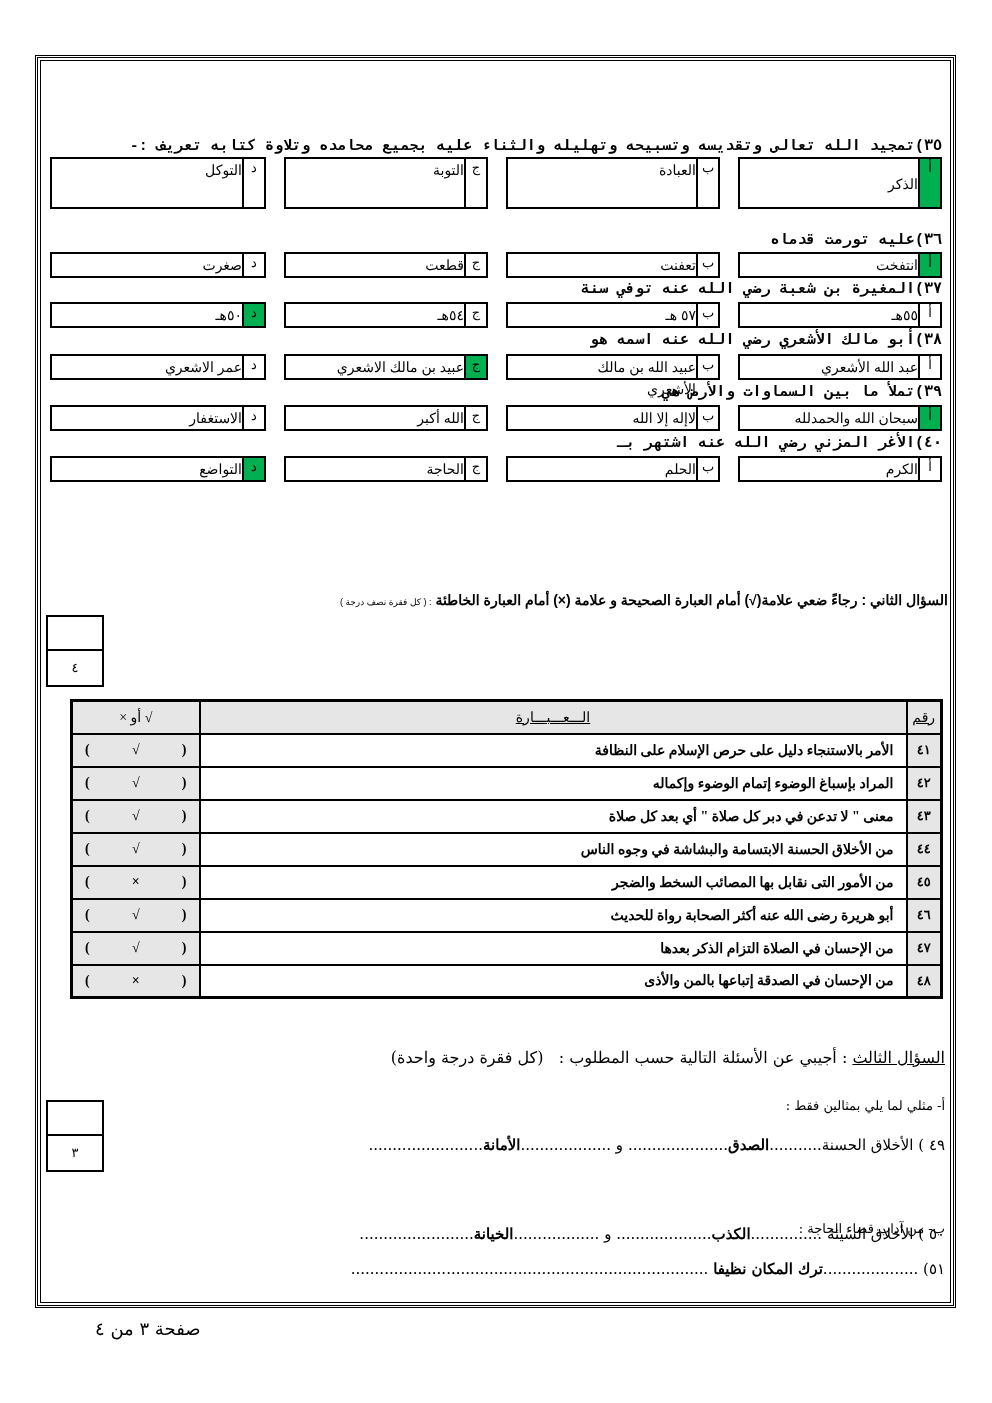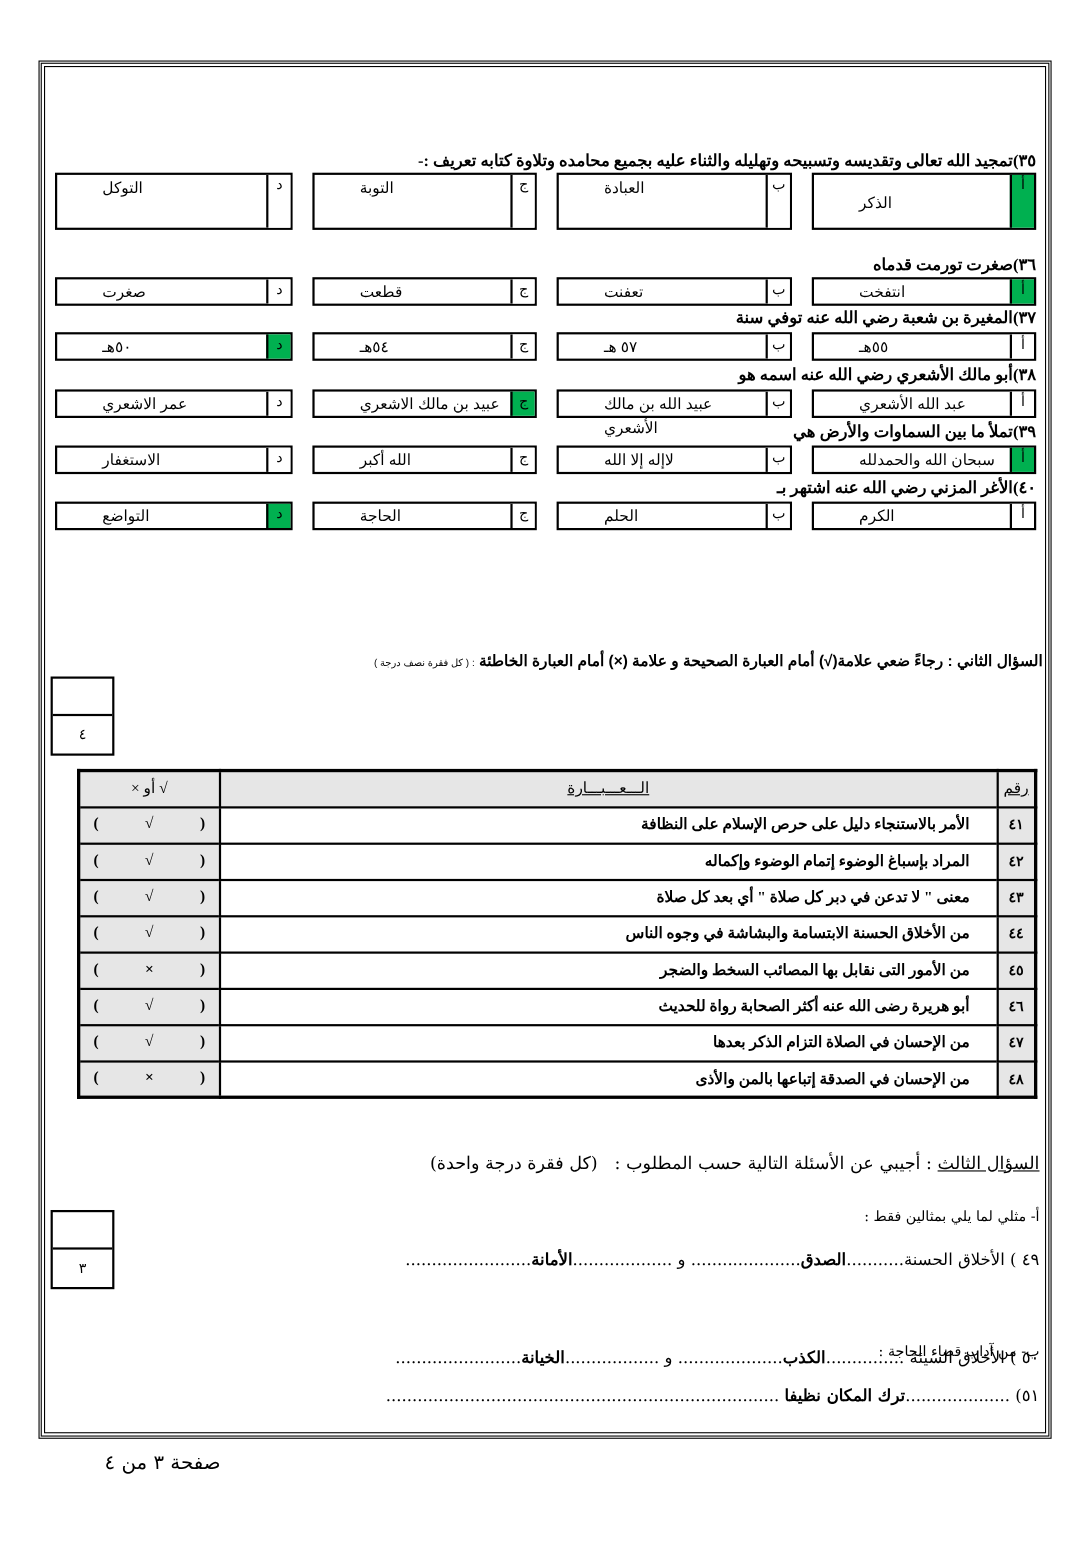--- a/index.html
+++ b/index.html
@@ -5,38 +5,38 @@
   * { box-sizing: border-box; margin: 0; padding: 0; }
   html, body { width: 992px; height: 1403px; background: #ffffff; }
   body { position: relative; font-family: "DejaVu Sans", "Liberation Sans", sans-serif; color: #000; direction: rtl; }
 
   .page-frame {
     position: absolute; left: 35px; top: 55px; width: 921px; height: 1253px;
     border: 3px double #000; outline: 1px solid #000; outline-offset: -6px;
   }
 
   .q-title {
-    position: absolute; font-family: Liberation Serif, serif; font-weight: bold;
+    position: absolute; font-family: Liberation Mono, monospace; font-weight: bold;
     font-size: 15px; white-space: nowrap; direction: rtl; line-height: 18px;
   }
 
   .opt-row { position: absolute; left: 52px; width: 890px; height: 26px; }
   .opt-row.tall { height: 52px; }
   .opt {
     position: absolute; top: 0; height: 100%; display: flex; direction: rtl;
     border: 2px solid #000;
   }
   .opt .letter {
     width: 22px; border-left: 2px solid #000; text-align: center;
     font-family: "Liberation Sans", sans-serif; font-size: 13px; line-height: 18px;
     background: #fff;
   }
   .opt .letter.correct { background: #00b050; }
   .opt .text {
-    flex: 1; text-align: left; font-family: "Liberation Sans", sans-serif;
+    flex: 1; text-align: right; font-family: "Liberation Sans", sans-serif;
     font-size: 14px; line-height: 22px; margin-left: 41px;
   }
   .opt-row.tall .text { line-height: 22px; }
   .opt-row.tall .text.mid { line-height: 50px; }
 
   .opt.a { right: 0; width: 204px; }
   .opt.b { right: 222px; width: 214px; }
   .opt.c { right: 454px; width: 204px; }
   .opt.d { right: 676px; width: 216px; }
 
@@ -54,21 +54,21 @@
     border-collapse: collapse; border: 3px solid #000; direction: rtl;
   }
   .tf-table td, .tf-table th {
     border: 2px solid #000; height: 33px; font-family: Liberation Serif, serif;
   }
   .tf-table th { background: #e6e6e6; font-weight: normal; font-size: 14px; }
   .tf-table th.num-h { width: 35px; text-decoration: underline; }
   .tf-table th.stmt-h { text-decoration: underline; letter-spacing: 2px; }
   .tf-table th.mark-h { width: 128px; }
   .tf-table td.num { background: #e6e6e6; text-align: center; font-size: 13px; font-weight: bold; }
-  .tf-table td.stmt { text-align: right; padding-right: 24px; font-weight: bold; font-size: 14px; }
+  .tf-table td.stmt { text-align: right; padding-right: 12px; font-weight: bold; font-size: 14px; }
   .tf-table td.mark { background: #e6e6e6; font-weight: bold; font-size: 14px; }
   .mark-inner { display: flex; justify-content: space-between; padding: 0 12px; direction: ltr; }
 
   .sec-heading {
     position: absolute; font-family: "Liberation Sans", sans-serif; white-space: nowrap;
   }
   .line-text {
     position: absolute; font-family: "DejaVu Serif", serif; font-size: 14px; white-space: nowrap;
   }
   .dots { letter-spacing: 1px; }
@@ -98,21 +98,21 @@
       <div class="letter">ج</div>
       <div class="text">التوبة</div>
     </div>
   <div class="opt d">
       <div class="letter">د</div>
       <div class="text">التوكل</div>
     </div>
 </div>
 
 <div class="q-title" style="right:50px; top:232px;">
-  <span>٣٦)</span><span>صغرت تورمت قدماه</span>
+  <span>٣٦)</span><span>عليه تورمت قدماه</span>
 </div>
 <div class="opt-row" style="top:252px;">
   <div class="opt a">
       <div class="letter correct">أ</div>
       <div class="text">انتفخت</div>
     </div>
   <div class="opt b">
       <div class="letter">ب</div>
       <div class="text">تعفنت</div>
     </div>

